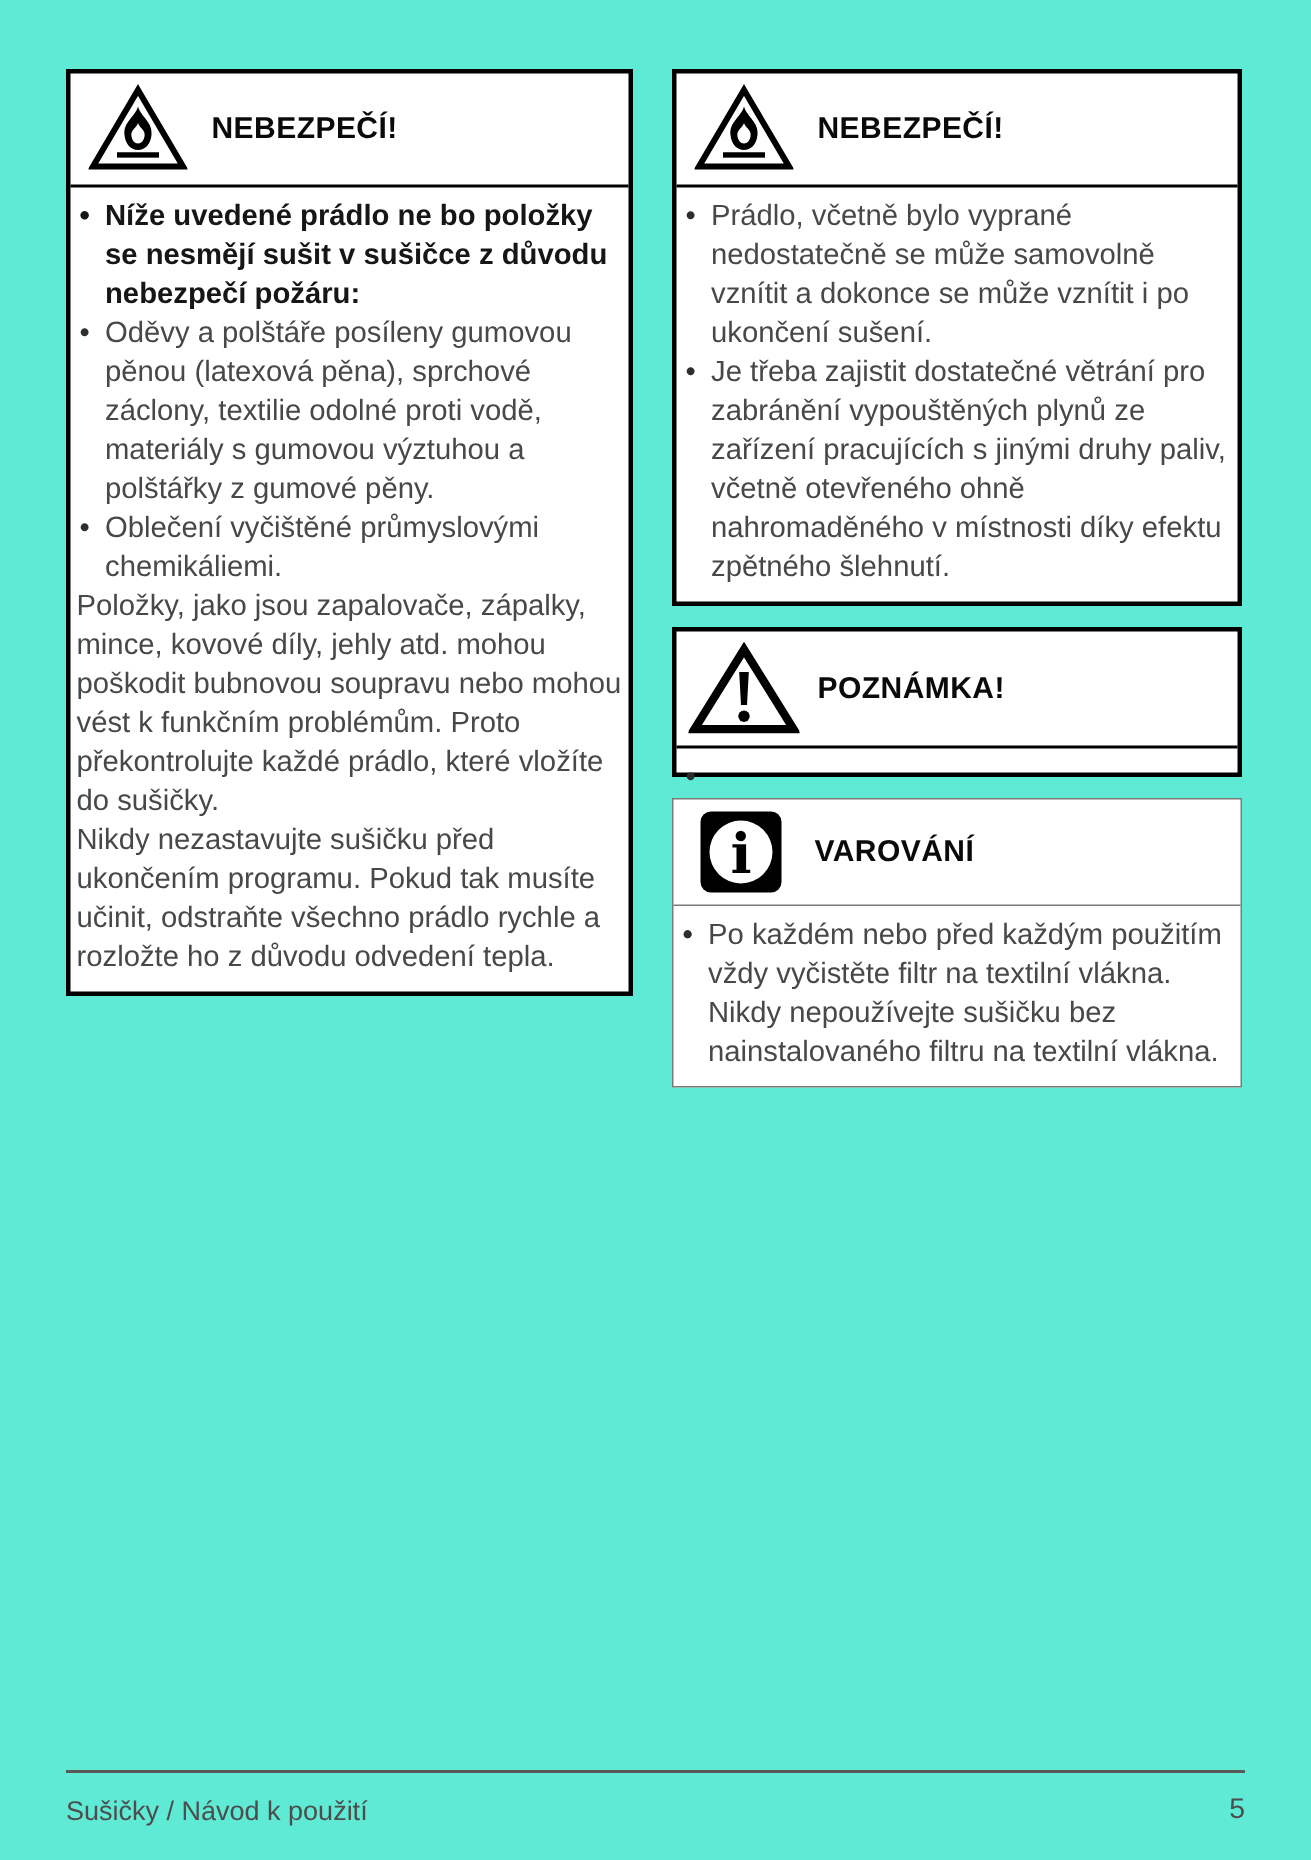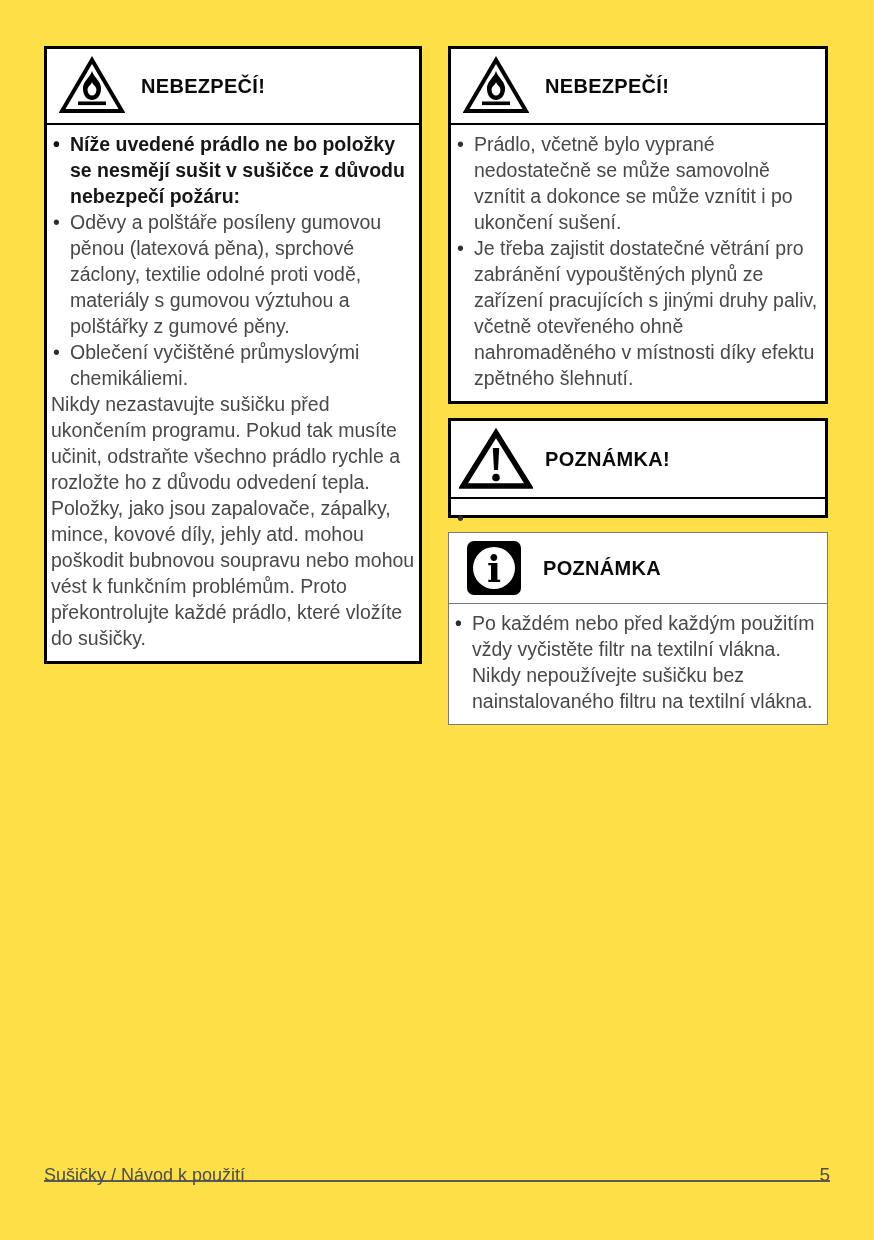--- a/index.html
+++ b/index.html
@@ -1,19 +1,19 @@
 <!DOCTYPE html>
 <html><head>
 <meta charset="utf-8">
 <style>
   html,body { margin:0; padding:0; background:#ffffff; }
   .page {
     position:relative;
     width:874px; height:1240px;
-    background:#fde047;
+    background:#5eead4;
     font-family:"Liberation Sans", sans-serif;
     overflow:hidden;
   }
   .col-left  { position:absolute; left:44px; top:46px; width:378px; }
   .col-right { position:absolute; left:448px; top:46px; width:380px; }
 
   .box { border:3px solid #000; background:#fff; box-sizing:border-box; margin-bottom:14px; }
   .box.note { border:1px solid #7a7a7a; }
 
   .box-header {
@@ -37,21 +37,21 @@
   .para.bullet, .para.bullet-bold { position:relative; padding-left:19px; }
   .para .bullet-marker { position:absolute; left:2px; top:0; color:#2e2e2e; }
   .para.bullet-bold { font-weight:bold; color:#161616; }
   .para.bullet-bold .bullet-marker { color:#161616; }
 
   .footer-line {
     position:absolute; left:44px; right:44px; top:1180px;
     border-top:2px solid #5a5a5a;
   }
   .footer-row {
-    position:absolute; left:44px; right:44px; top:1164px;
+    position:absolute; left:44px; right:44px; top:1196px;
     display:flex; justify-content:space-between; align-items:flex-end;
     color:#4d4d4d; font-size:18px;
   }
   .page-number { font-size:19px; color:#4d4d4d; }
 </style>
 </head>
 <body>
 
 <div class="page">
 
@@ -66,22 +66,22 @@
             <path d="M33 26 C34 29.5 38 30.5 37.4 34.5 C37 37.8 35.2 39.6 33 39.6 C30.8 39.6 29 37.8 28.6 34.5 C28 30.5 32 29.5 33 26 Z" fill="#fff"></path>
           </svg>
         </span>
         <span class="box-title">NEBEZPEČÍ!</span>
       </div>
       <div class="box-body">
           <div class="para bullet"><span class="bullet-marker">•</span></div>
           <div class="para bullet-bold"><span class="bullet-marker">•</span><span>Níže uvedené prádlo ne bo položky se nesmějí sušit v sušičce z důvodu nebezpečí požáru:</span></div>
           <div class="para bullet"><span class="bullet-marker">•</span><span>Oděvy a polštáře posíleny gumovou pěnou (latexová pěna), sprchové záclony, textilie odolné proti vodě, materiály s gumovou výztuhou a polštářky z gumové pěny.</span></div>
           <div class="para bullet"><span class="bullet-marker">•</span><span>Oblečení vyčištěné průmyslovými chemikáliemi.</span></div>
+          <div class="para plain"><span>Položky, jako jsou zapalovače, zápalky, mince, kovové díly, jehly atd. mohou poškodit bubnovou soupravu nebo mohou vést k funkčním problémům. Proto překontrolujte každé prádlo, které vložíte do sušičky.</span></div>
           <div class="para plain"><span>Nikdy nezastavujte sušičku před ukončením programu. Pokud tak musíte učinit, odstraňte všechno prádlo rychle a rozložte ho z důvodu odvedení tepla.</span></div>
-          <div class="para plain"><span>Položky, jako jsou zapalovače, zápalky, mince, kovové díly, jehly atd. mohou poškodit bubnovou soupravu nebo mohou vést k funkčním problémům. Proto překontrolujte každé prádlo, které vložíte do sušičky.</span></div>
         </div>
     </div>
   </div>
 
   <div class="col-right">
 
     <div class="box">
       <div class="box-header">
         <span class="icon-slot">
           <svg width="66" height="60" viewBox="0 0 66 60" aria-hidden="true">
@@ -117,21 +117,21 @@
 
     <div class="box note">
       <div class="box-header">
         <span class="icon-slot">
           <svg width="56" height="56" viewBox="0 0 56 56" aria-hidden="true">
             <rect x="1" y="1" width="54" height="54" rx="7" fill="#000"></rect>
             <circle cx="28" cy="28" r="21" fill="#fff"></circle>
             <text x="28" y="42" text-anchor="middle" font-family="DejaVu Serif, serif" font-weight="bold" font-size="37" fill="#000">i</text>
           </svg>
         </span>
-        <span class="box-title">POZNÁMKA</span>
+        <span class="box-title">VAROVÁNÍ</span>
       </div>
       <div class="box-body">
           <div class="para bullet"><span class="bullet-marker">•</span></div>
           <div class="para bullet"><span class="bullet-marker">•</span><span>Po každém nebo před každým použitím vždy vyčistěte filtr na textilní vlákna. Nikdy nepoužívejte sušičku bez nainstalovaného filtru na textilní vlákna.</span></div>
         </div>
     </div>
 
   </div>
 
   <div class="footer-line"></div>

